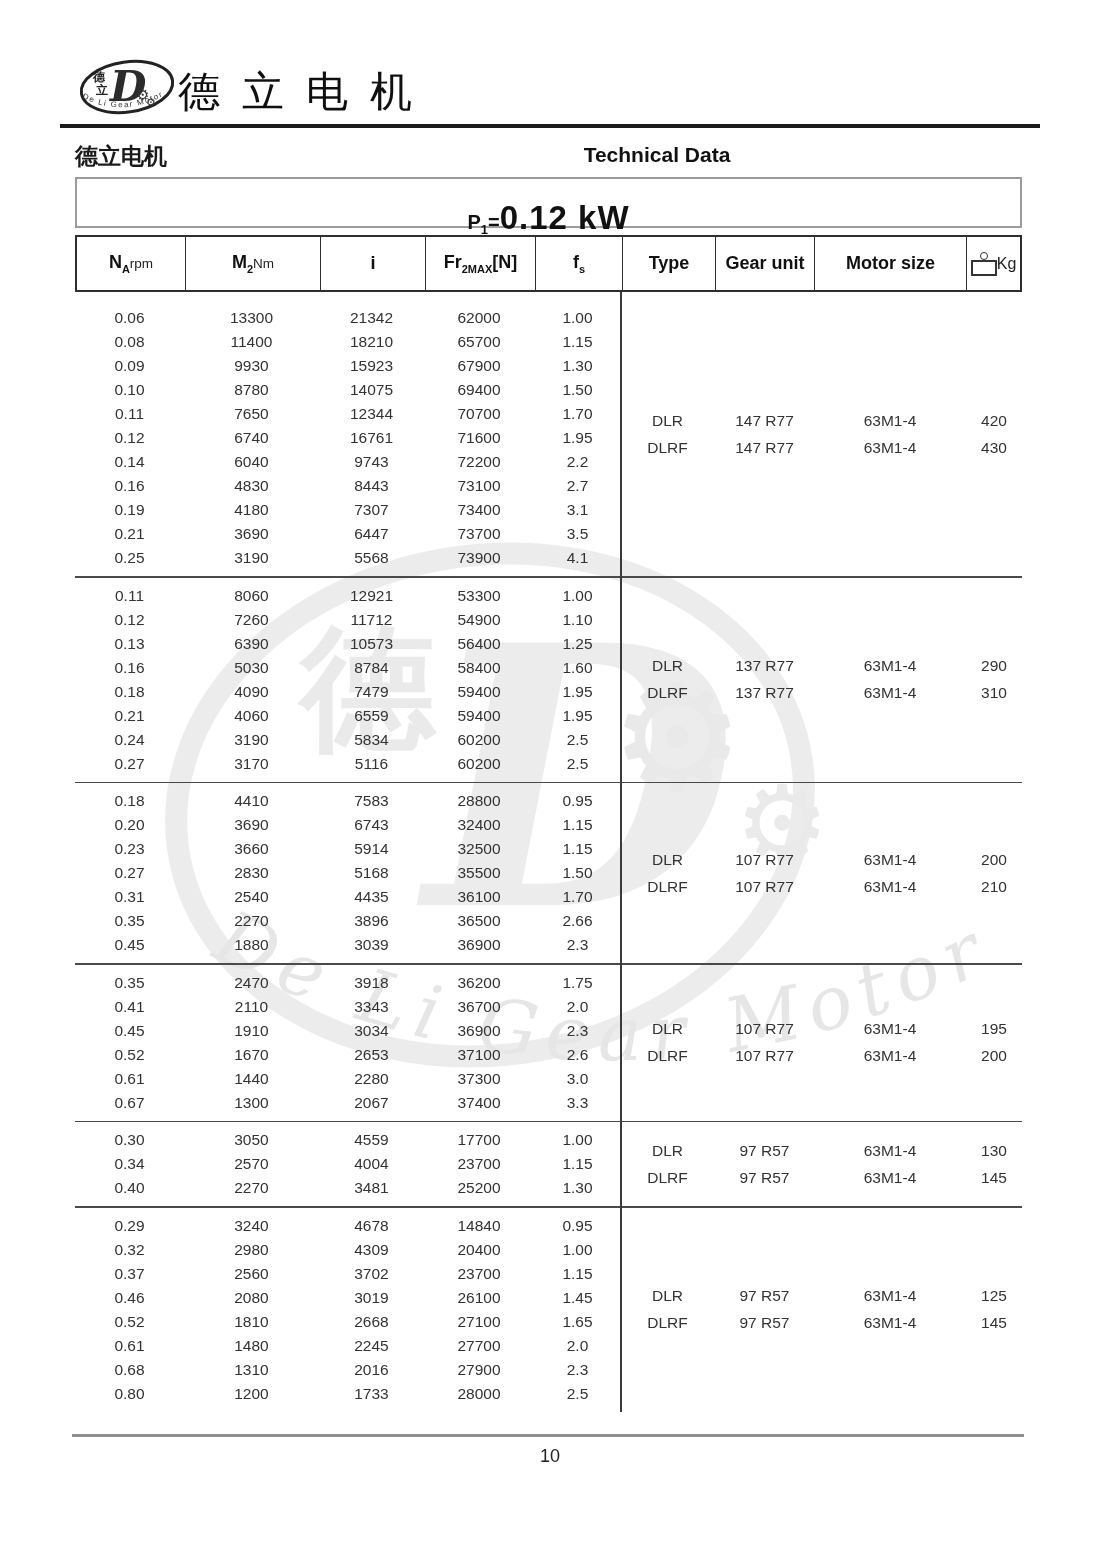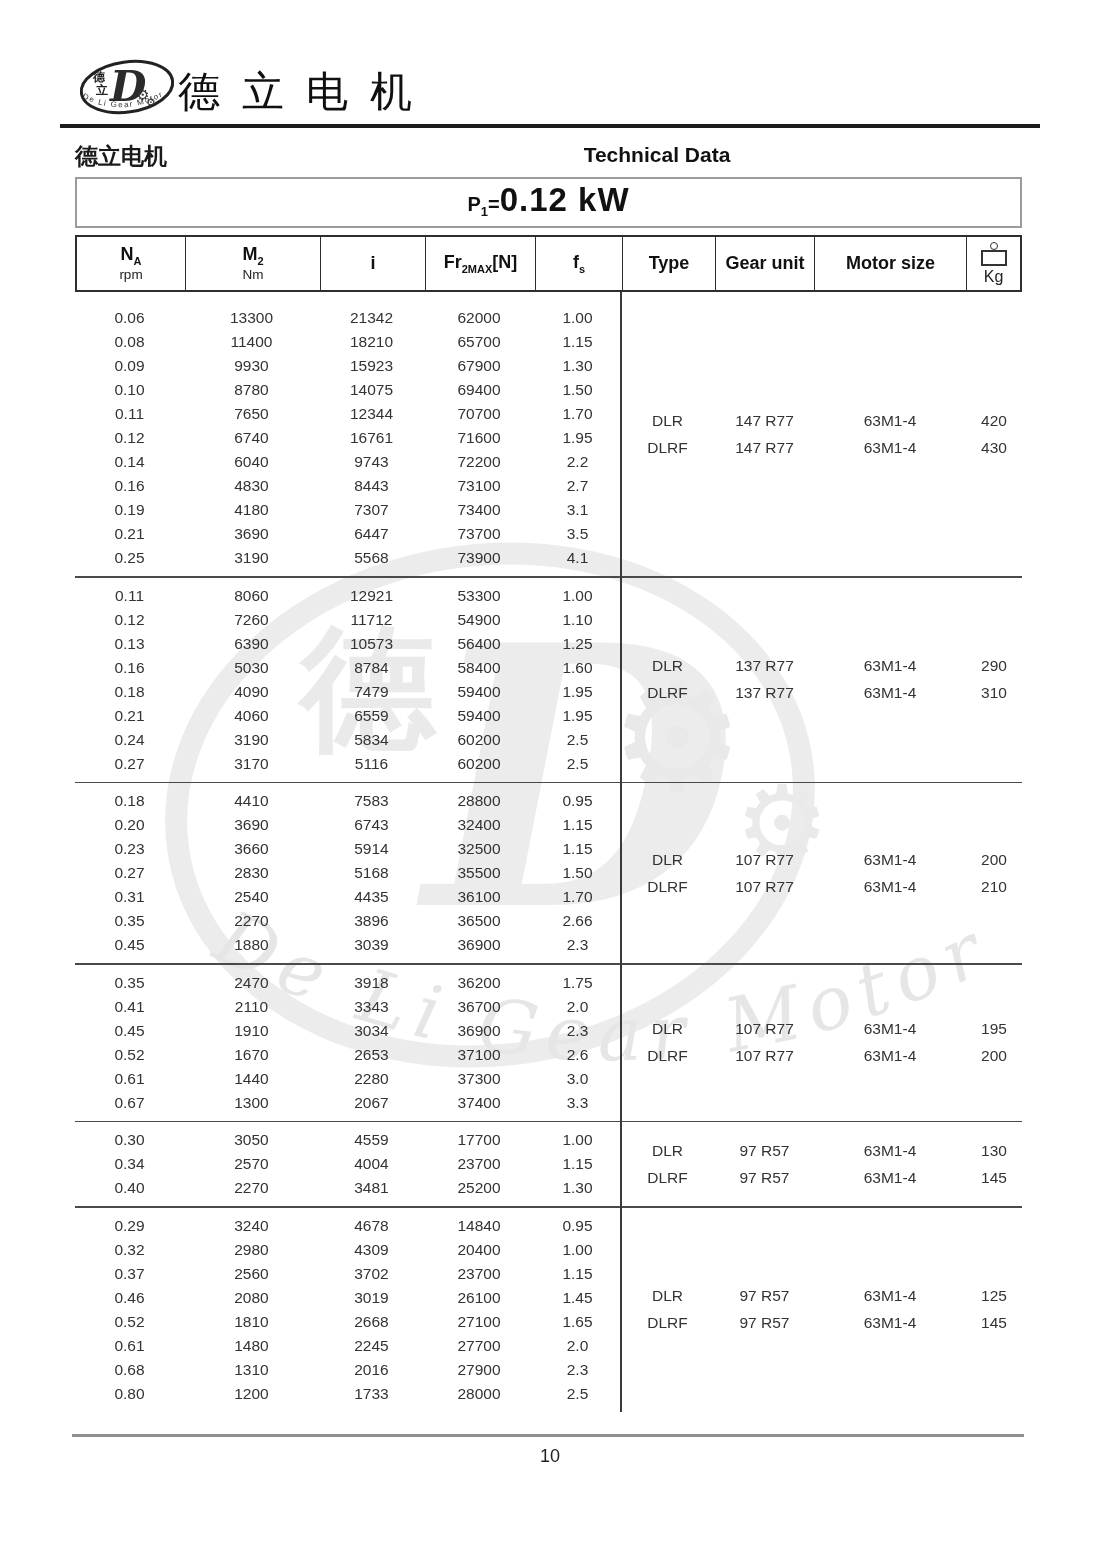--- a/index.html
+++ b/index.html
@@ -11,29 +11,29 @@
   .content{position:absolute;inset:0;z-index:1;}
   .logo{position:absolute;left:76px;top:54px;width:104px;height:76px;}
   .brand{position:absolute;left:178px;top:64px;font-family:"DejaVu Serif",serif;
          font-weight:normal;font-size:42px;letter-spacing:22px;color:#101010;}
   .top-rule{position:absolute;left:60px;right:60px;top:124px;height:4px;background:#1c1c1c;}
   .sec-cn{position:absolute;left:75px;top:141px;font-size:23px;font-weight:bold;color:#1a1a1a;}
   .sec-en{position:absolute;left:657px;top:143px;transform:translateX(-50%);
           font-size:21px;font-weight:bold;color:#111;}
   .power-box{position:absolute;left:75px;top:177px;width:947px;height:51px;
              border:2px solid #9b9b9b;box-sizing:border-box;display:flex;
-             align-items:baseline;justify-content:center;padding-top:2px;}
+             align-items:baseline;justify-content:center;padding-top:20px;}
   .p-small{font-size:20px;font-weight:bold;color:#111;}
   .p-small sub{font-size:13px;}
   .p-big{font-size:33px;font-weight:bold;color:#111;letter-spacing:1px;text-align:right;}
   
   .thead{position:absolute;left:75px;top:235px;width:947px;height:57px;box-sizing:border-box;
          border:2px solid #2e2e2e;display:grid;
          grid-template-columns:109px 135px 105px 110px 87px 93px 99px 152px 1fr;}
-  .th{display:flex;flex-direction:column;align-items:center;justify-content:center;
+  .th{display:flex;flex-direction:row;align-items:center;justify-content:center;
       border-right:1.5px solid #2e2e2e;line-height:1.15;}
   .th:last-child{border-right:none;}
   .th .main{font-size:18px;font-weight:bold;color:#111;}
   .th .main sub{font-size:11px;}
   .th .unit{font-size:13.5px;color:#222;}
   .kg-icon{width:26px;height:16px;border:2px solid #333;box-sizing:border-box;
            position:relative;margin-top:9px;}
   .kg-icon::before{content:"";position:absolute;width:6px;height:6px;border:1.5px solid #333;
            border-radius:50%;top:-10px;left:50%;transform:translateX(-50%);}
   .kg-label{font-size:16px;color:#222;margin-top:2px;}

